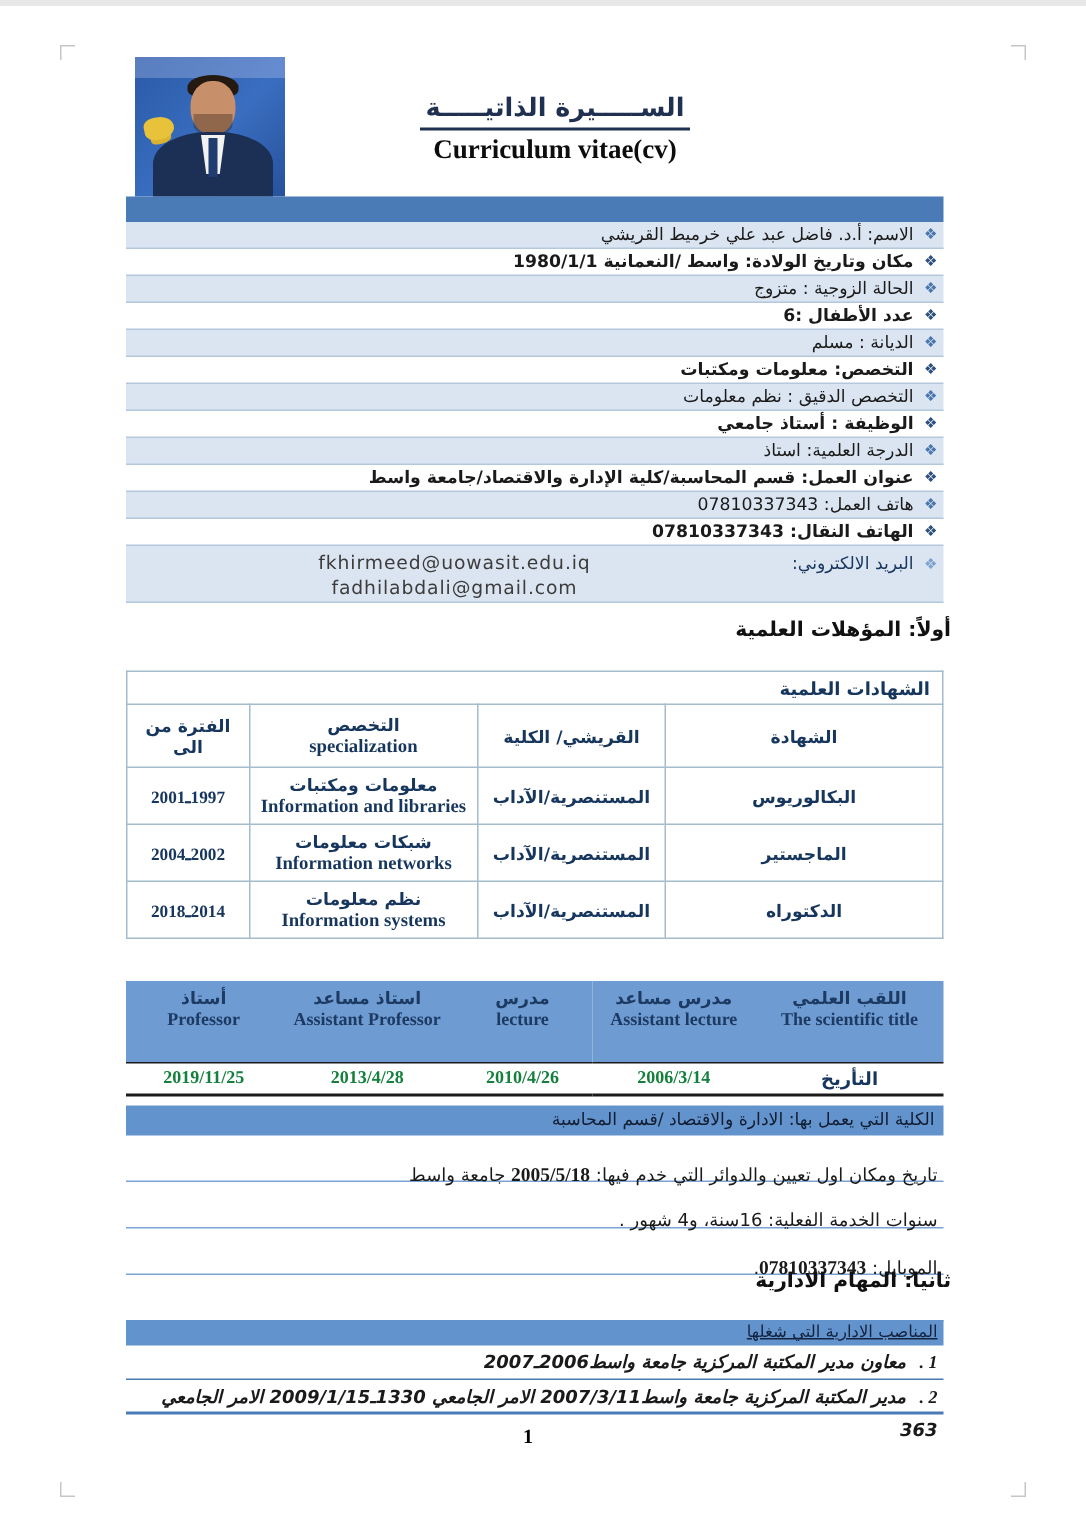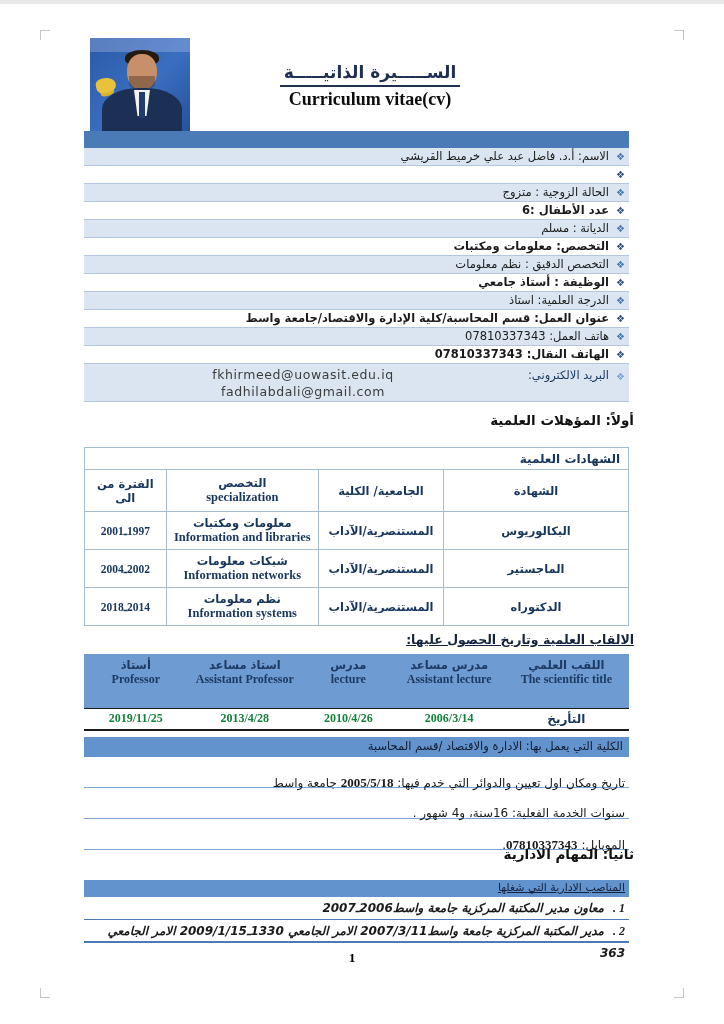--- a/index.html
+++ b/index.html
@@ -130,20 +130,21 @@
 
   <div class="info">
     <div class="topbar"></div>
 
     <div class="prow lt">
       <span class="bul">❖</span>
       <span>الاسم: أ.د. فاضل عبد علي خرميط القريشي</span>
     </div>
     <div class="prow wt">
       <span class="bul">❖</span>
+      <span>مكان وتاريخ الولادة: واسط /النعمانية 1980/1/1</span>
     </div>
     <div class="prow lt">
       <span class="bul">❖</span>
       <span>الحالة الزوجية : متزوج</span>
     </div>
     <div class="prow wt">
       <span class="bul">❖</span>
       <span>عدد الأطفال :6</span>
     </div>
     <div class="prow lt">
@@ -190,21 +191,21 @@
 
   <div class="sechead s1">أولاً: المؤهلات العلمية</div>
 
   <table class="qual">
     <tbody>
         <tr>
       <td class="qtitle" colspan="4">الشهادات العلمية</td>
     </tr>
     <tr class="qhead">
       <td class="c-deg">الشهادة</td>
-      <td class="c-uni">الجامعية/ الكلية</td>
+      <td class="c-uni">القريشي/ الكلية</td>
       <td class="c-spec">
         <div>التخصص</div>
         <div class="en">specialization</div>
       </td>
       <td class="c-per">الفترة من الى</td>
     </tr>
     <tr class="qrow">
       <td>البكالوريوس</td>
       <td>المستنصرية/الآداب</td>
       <td>
@@ -227,21 +228,20 @@
       <td>المستنصرية/الآداب</td>
       <td>
         <div>نظم معلومات</div>
         <div class="en">Information systems</div>
       </td>
       <td class="period">2014ـ2018</td>
     </tr>
   </tbody>
     </table>
 
-  <div class="sechead s2">الالقاب العلمية وتاريخ الحصول عليها:</div>
 
   <table class="titles">
     <tbody>
         <tr class="th">
       <td class="tc1">
         <div>اللقب العلمي</div>
         <div class="en">The scientific title</div>
       </td>
       <td class="tc2">
         <div>مدرس مساعد</div>

